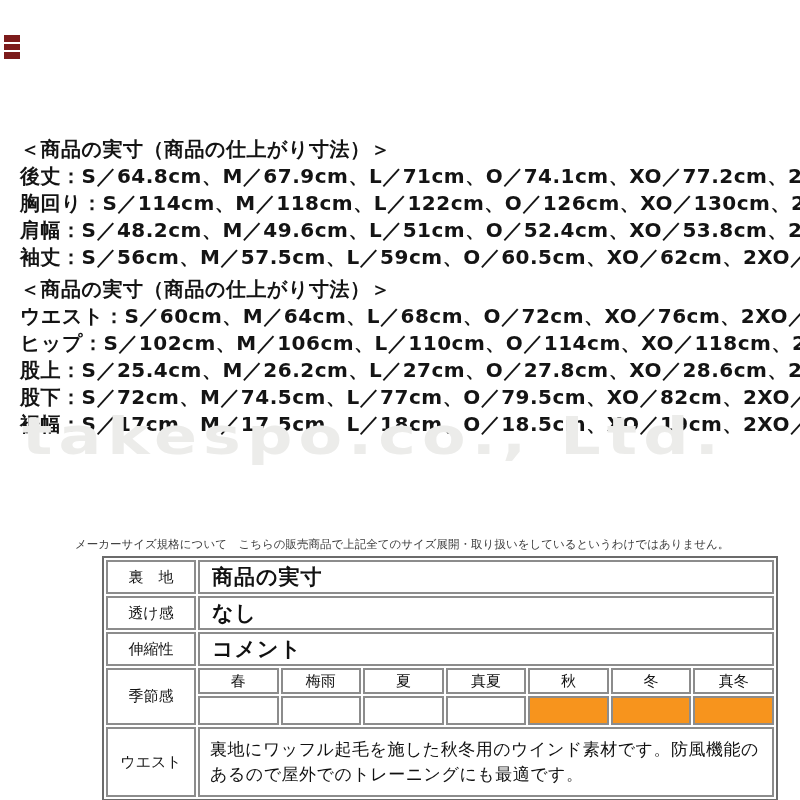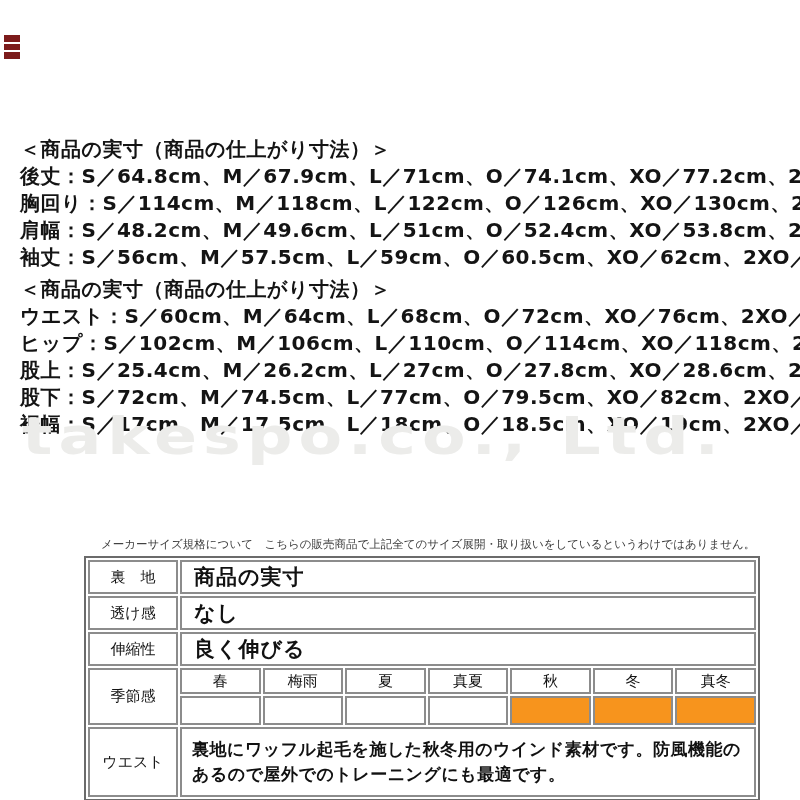--- a/index.html
+++ b/index.html
@@ -25,39 +25,39 @@
   
   .watermark{
     position:absolute;left:22px;top:406px;width:776px;
     font-size:52px;font-weight:700;color:var(--watermark,#ececea);
     letter-spacing:5px;white-space:nowrap;transform:scaleX(1.22);
     transform-origin:left center;z-index:0;
   }
   
   .size-note{
     position:absolute;left:75px;top:537px;width:680px;
-    font-size:11.5px;color:#3c3c3c;letter-spacing:0px;white-space:nowrap;margin-left:26px;
+    font-size:11.5px;color:#3c3c3c;letter-spacing:0px;white-space:nowrap;
   }
   
-  .spec-table-wrap{position:absolute;left:62px;top:556px;z-index:1;padding-left:22px;}
+  .spec-table-wrap{position:absolute;left:80px;top:556px;z-index:1;padding-left:22px;}
   table.spec{
     border-collapse:separate;border-spacing:2px;table-layout:fixed;
     width:676px;background:#ffffff;border:2px solid var(--table-border-outer,#6b6b6b);
   }
   table.spec td{
     border:2px solid var(--table-border-cell,#8c8c8c);
     background:#ffffff;overflow:hidden;
   }
   td.lbl{width:84px;text-align:center;font-size:15px;color:#141414;height:27px;}
   td.val{font-size:21px;font-weight:700;padding:1px 4px 1px 12px;letter-spacing:1px;height:27px;}
   td.season-h{height:20px;text-align:center;font-size:15px;color:#141414;}
   td.season-band{height:23px;}
   td.season-band.active{background:var(--season-active,#f7941d);}
   td.comment{
-    font-size:17px;font-weight:700;line-height:1.5;
+    font-size:17px;font-weight:400;line-height:1.5;
     padding:4px 10px;height:58px;letter-spacing:0.5px;margin-left:26px;
   }
 </style>
 </head>
 <body>
 
 <div class="page">
 
   <div class="red-mark"></div>
 
@@ -89,21 +89,21 @@
           <tr>
         <td class="lbl">裏　地</td>
         <td class="val" colspan="7">商品の実寸</td>
       </tr>
       <tr>
         <td class="lbl">透け感</td>
         <td class="val" colspan="7">なし</td>
       </tr>
       <tr>
         <td class="lbl">伸縮性</td>
-        <td class="val" colspan="7">良く伸びる</td>
+        <td class="val" colspan="7">コメント</td>
       </tr>
       <tr>
         <td class="lbl" rowspan="2">季節感</td>
         <td class="season-h">春</td>
         <td class="season-h">梅雨</td>
         <td class="season-h">夏</td>
         <td class="season-h">真夏</td>
         <td class="season-h">秋</td>
         <td class="season-h">冬</td>
         <td class="season-h">真冬</td>

